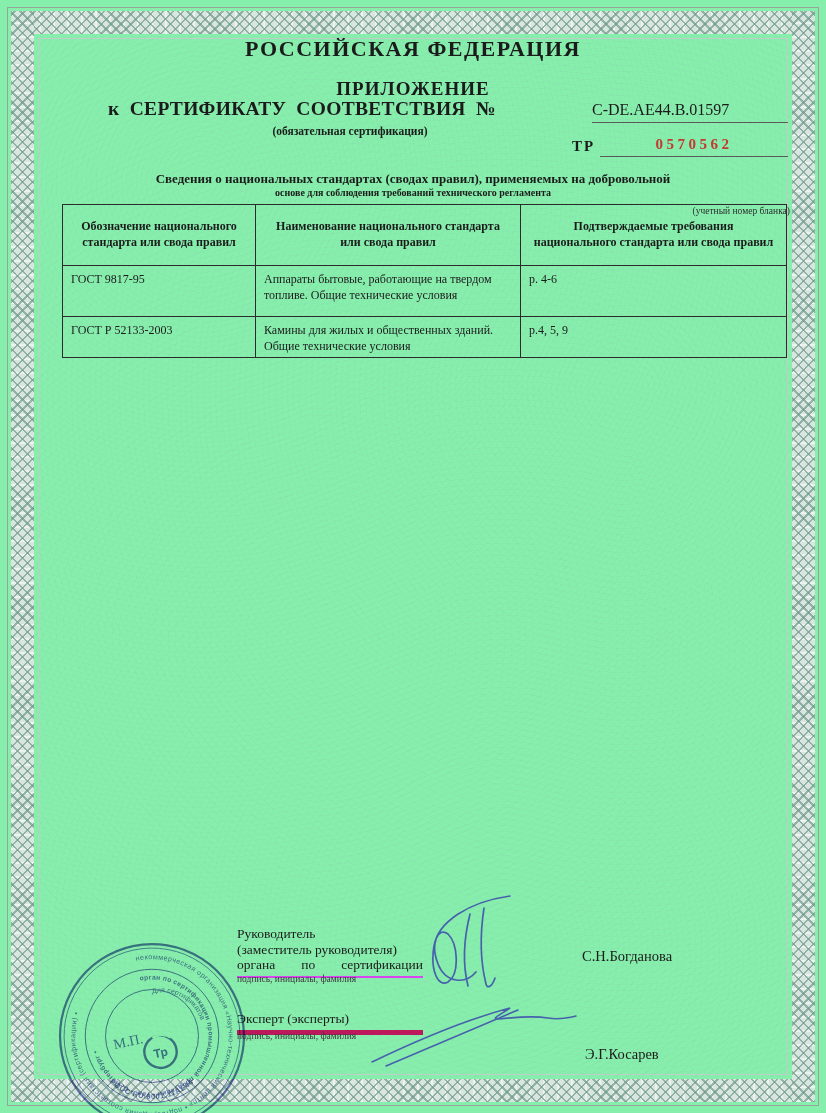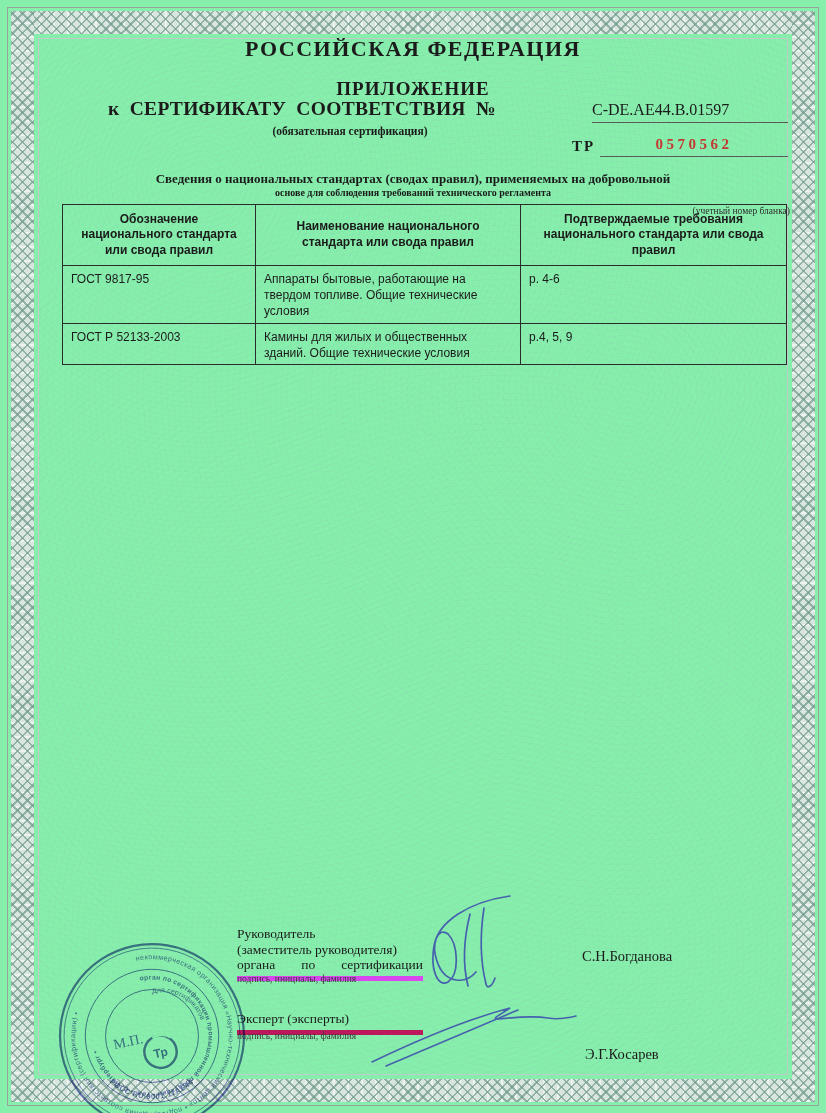--- a/index.html
+++ b/index.html
@@ -57,33 +57,33 @@
     border-bottom:1px solid #5a5a5a; padding-bottom:3px; }
   .blank-cap { position:absolute; top:158px; left:630px; width:160px; text-align:right;
     font-size:9.5px; color:#2e2e2e;margin-top:48px; }
   .intro1 { position:absolute; top:171px; left:0; width:826px; text-align:center;
     font-size:13px; font-weight:bold; }
   .intro2 { position:absolute; top:187px; left:0; width:826px; text-align:center;
     font-size:10px; font-weight:bold; }
   
   .std-table { position:absolute; top:204px; left:62px; }
   table { border-collapse:collapse; table-layout:fixed; width:724px;
-    font-family:Liberation Sans, sans-serif;border-radius:6px; }
+    font-family:Liberation Serif, serif;border-radius:6px; }
   col.c1 { width:193px; } col.c2 { width:265px; } col.c3 { width:266px; }
   th, td { border:1px solid #2b2b2b; font-size:12px; }
   th { font-weight:bold; text-align:center; vertical-align:middle;
     height:54px; padding:3px 10px; line-height:1.3; }
   td { vertical-align:top; text-align:left; padding:5px 8px 3px 8px; line-height:1.35; }
   tr.r1 td { height:42px; }
   tr.r2 td { height:31px; }
   
   .role-block { position:absolute; top:926px; left:237px; width:186px;
     font-size:13.5px; line-height:1.16; }
   .role-line3 { text-align:justify; text-align-last:justify;
-    border-bottom:5px solid #d946ef; padding-bottom:3px; }
+    border-bottom:2px solid #d946ef; padding-bottom:3px; }
   .cap-small { font-size:9.5px; color:#3a3a3a; }
   .head-cap { position:absolute; top:974px; left:237px; }
   .expert-role { position:absolute; top:1011px; left:237px; width:186px; font-size:13.5px;
     border-bottom:5px solid #be185d; padding-bottom:3px; }
   .expert-cap { position:absolute; top:1031px; left:237px; }
   .head-name { position:absolute; top:948px; left:582px; font-size:14.5px; }
   .expert-name { position:absolute; top:1046px; left:585px; font-size:14.5px; }
   
   .sig-layer { position:absolute; top:888px; left:350px; width:290px; height:200px; pointer-events:none; }
   .stamp-svg { position:absolute; top:940px; left:56px; width:192px; height:192px;

